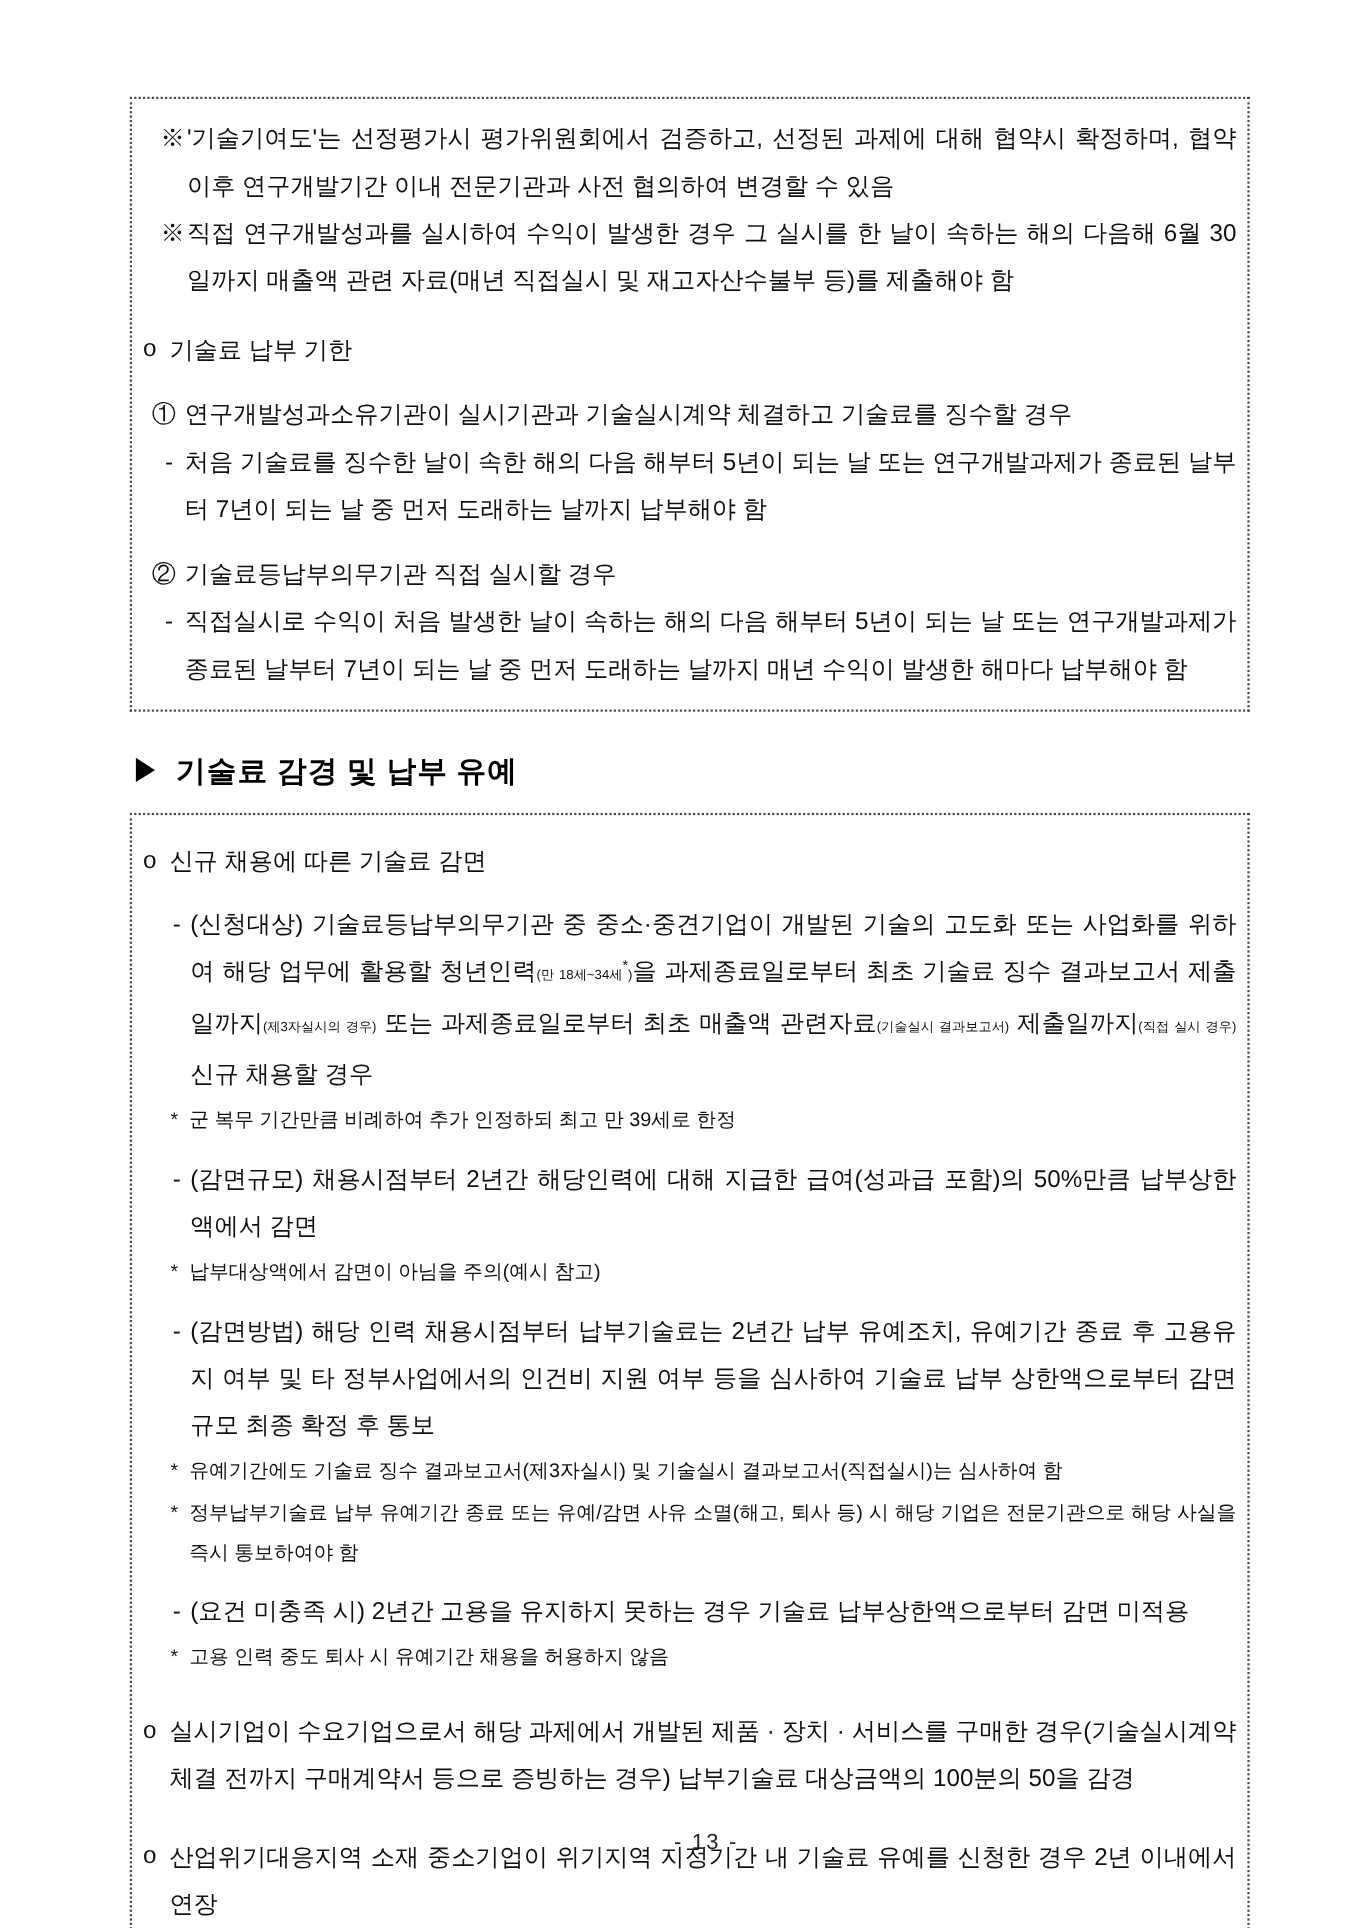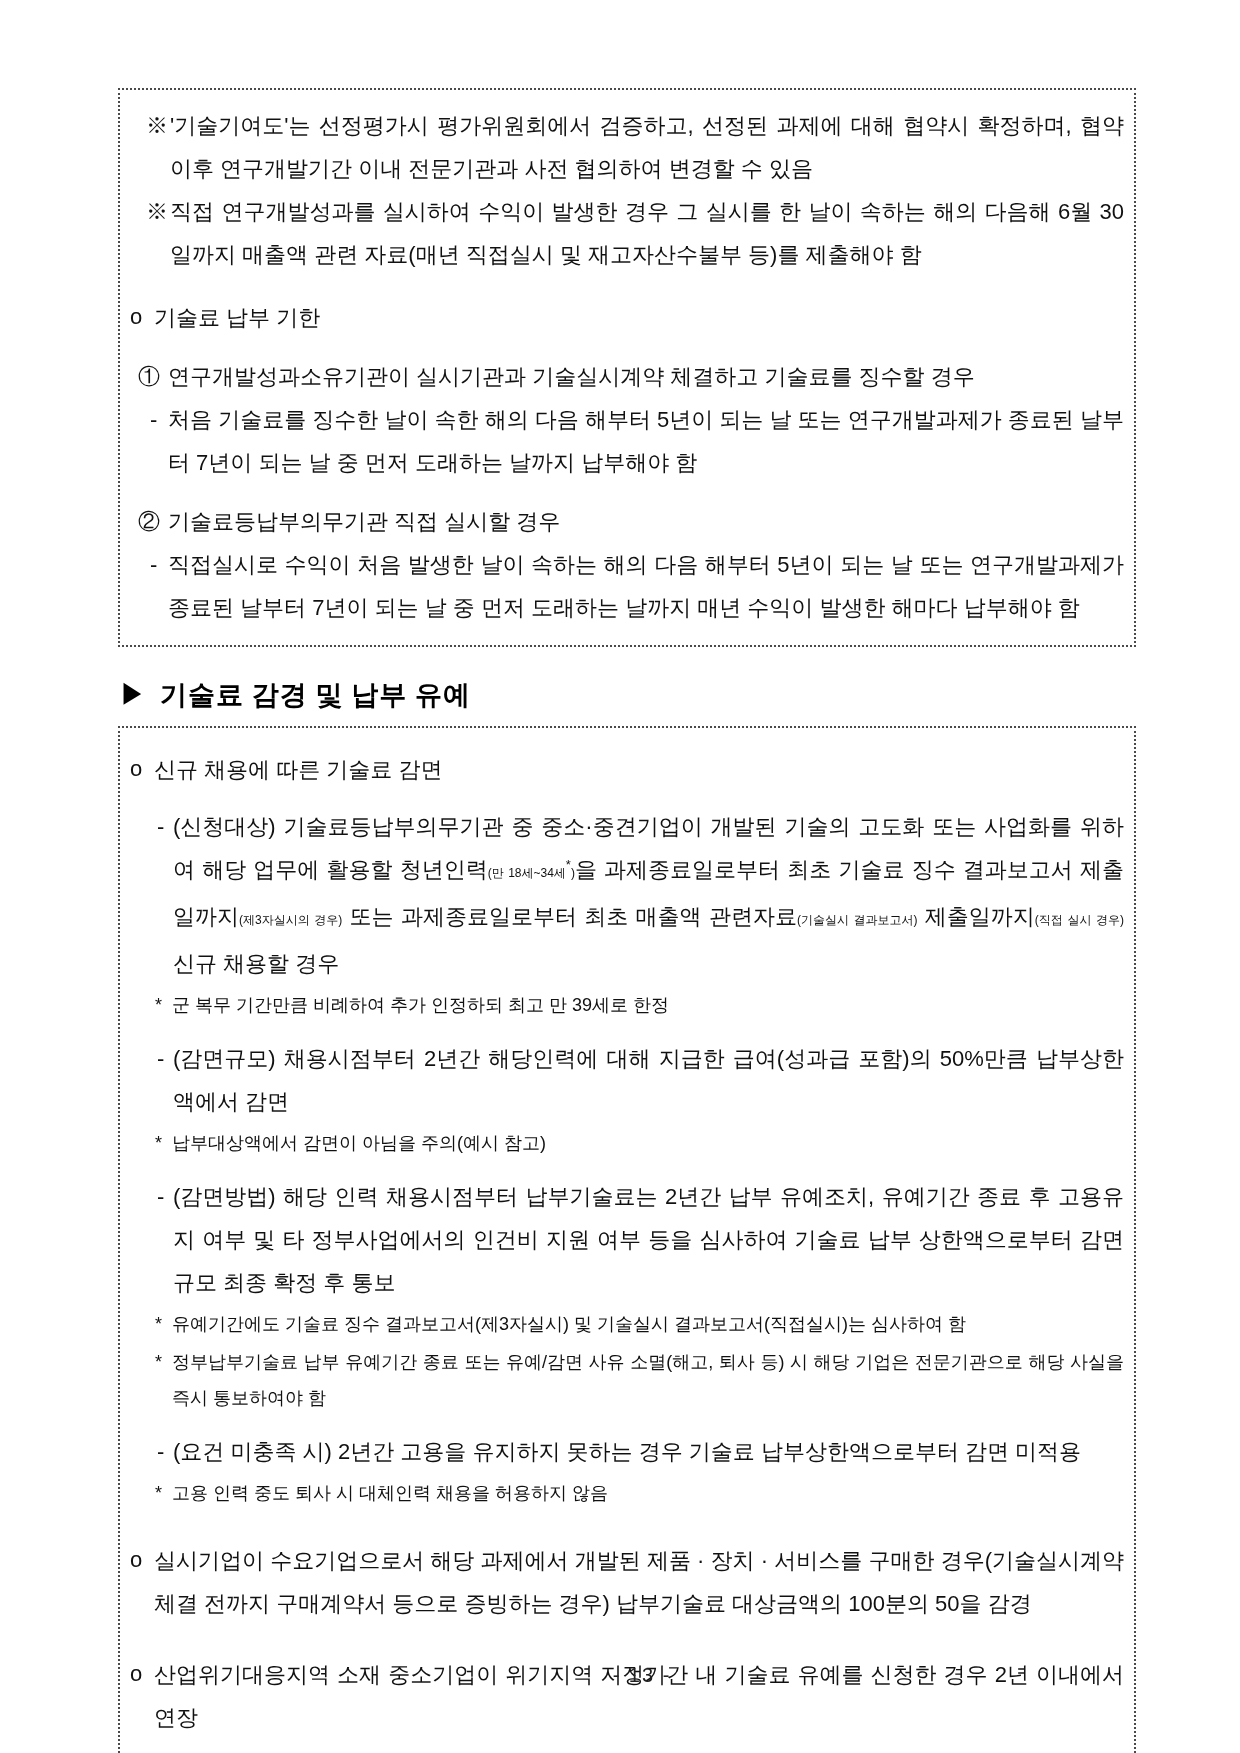--- a/index.html
+++ b/index.html
@@ -46,21 +46,21 @@
     padding-left: 22px;
     margin-left: 16px;
   }
   .dash-sub .mk { position: absolute; left: 4px; top: 0; }
   
   .section-heading {
     margin: 34px 0 16px 2px;
     font-family: "Liberation Serif", serif;
     font-size: 27px;
     font-weight: 700;
-    line-height: 28px;
+    line-height: 40px;
     color: #000;
     letter-spacing: 1px;
   }
   .section-heading .tri {
     font-size: 25px;
     margin-right: 14px;
     position: relative;
     top: -1px;
   }
   
@@ -186,21 +186,21 @@
         <span class="mk">*</span>
         <span>정부납부기술료 납부 유예기간 종료 또는 유예/감면 사유 소멸(해고, 퇴사 등) 시 해당 기업은 전문기관으로 해당 사실을 즉시 통보하여야 함</span>
       </div>
 
       <div class="dash-item">
         <span class="mk">-</span>
         <span><span>(요건 미충족 시) 2년간 고용을 유지하지 못하는 경우 기술료 납부상한액으로부터 감면 미적용</span></span>
       </div>
       <div class="note-line">
         <span class="mk">*</span>
-        <span>고용 인력 중도 퇴사 시 대체인력 채용을 허용하지 않음</span>
+        <span>고용 인력 중도 퇴사 시 유예기간 채용을 허용하지 않음</span>
       </div>
 
       <div class="o-item">
         <span class="mk">o</span>
         <span>실시기업이 수요기업으로서 해당 과제에서 개발된 제품 · 장치 · 서비스를 구매한 경우(기술실시계약 체결 전까지 구매계약서 등으로 증빙하는 경우) 납부기술료 대상금액의 100분의 50을 감경</span>
       </div>
 
       <div class="o-item">
         <span class="mk">o</span>
         <span>산업위기대응지역 소재 중소기업이 위기지역 지정기간 내 기술료 유예를 신청한 경우 2년 이내에서 연장</span>

